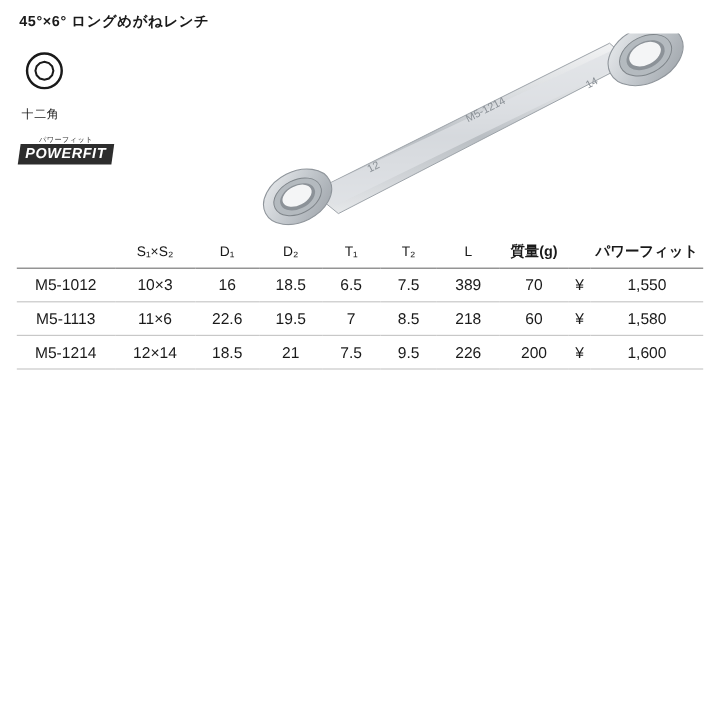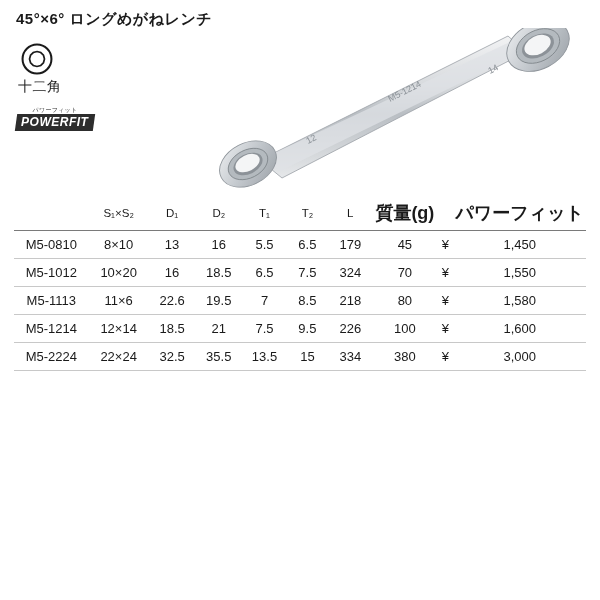--- a/index.html
+++ b/index.html
@@ -19,42 +19,42 @@
     position: relative;
     width: 600px;
     height: 600px;
   }
 
   
   .title {
     position: absolute;
     left: 16px;
     top: 10px;
-    font-size: 15px;
+    font-size: 12px;
     font-weight: bold;
     letter-spacing: 0.5px;
     white-space: nowrap;
   }
 
   
   .badge-col {
     position: absolute;
     left: 14px;
     top: 42px;
     width: 86px;
   }
   .ring-icon {
     width: 34px;
     height: 34px;
     margin-left: 6px;
     display: block;
   }
   .badge-caption {
-    font-size: 14px;
-    margin-top: 2px;
+    font-size: 10px;
+    margin-top: 12px;
     margin-left: 4px;
     letter-spacing: 0.5px;
   }
   .powerfit {
     margin-top: 10px;
     margin-left: 2px;
     width: 78px;
     position: relative;
   }
   .powerfit-sub {
@@ -105,21 +105,21 @@
     font-weight: normal;
     font-size: 11.5px;
     padding: 3px 2px 5px 2px;
     text-align: center;
     border-bottom: 1px solid #7a7a7a;
     white-space: nowrap;
     margin-top: 47px;
   }
   table.spec th.hdr-strong {
     font-weight: bold;
-    font-size: 18px;
+    font-size: 12px;
   }
   table.spec td {
     padding: 6px 2px;
     text-align: center;
     border-bottom: 1px solid #c8c8c8;
     white-space: nowrap;
     font-size: 13px;
   }
   table.spec tr:last-child td {
     border-bottom: 1px solid #c8c8c8;
@@ -221,76 +221,52 @@
           <th class="col-t1">T₁</th>
           <th class="col-t2">T₂</th>
           <th class="col-l">L</th>
           <th class="col-w hdr-strong">質量(g)</th>
           <th class="col-yen"></th>
           <th class="col-price hdr-strong">パワーフィット</th>
         </tr>
       </thead>
       <tbody>
         <tr>
-          <td class="code">M5-0810</td>
-          <td>8×10</td>
-          <td>13</td>
-          <td>16</td>
-          <td>5.5</td>
-          <td>6.5</td>
-          <td>179</td>
-          <td>45</td>
-          <td class="yen">¥</td>
-          <td class="price">1,450</td>
-        </tr>
-        <tr>
           <td class="code">M5-1012</td>
-          <td>10×20</td>
+          <td>10×3</td>
           <td>16</td>
           <td>18.5</td>
           <td>6.5</td>
           <td>7.5</td>
-          <td>324</td>
+          <td>389</td>
           <td>70</td>
           <td class="yen">¥</td>
           <td class="price">1,550</td>
         </tr>
         <tr>
           <td class="code">M5-1113</td>
           <td>11×6</td>
           <td>22.6</td>
           <td>19.5</td>
           <td>7</td>
           <td>8.5</td>
           <td>218</td>
-          <td>80</td>
+          <td>60</td>
           <td class="yen">¥</td>
           <td class="price">1,580</td>
         </tr>
         <tr>
           <td class="code">M5-1214</td>
           <td>12×14</td>
           <td>18.5</td>
           <td>21</td>
           <td>7.5</td>
           <td>9.5</td>
           <td>226</td>
-          <td>100</td>
+          <td>200</td>
           <td class="yen">¥</td>
           <td class="price">1,600</td>
-        </tr>
-        <tr>
-          <td class="code">M5-2224</td>
-          <td>22×24</td>
-          <td>32.5</td>
-          <td>35.5</td>
-          <td>13.5</td>
-          <td>15</td>
-          <td>334</td>
-          <td>380</td>
-          <td class="yen">¥</td>
-          <td class="price">3,000</td>
         </tr>
       </tbody>
     </table>
   </div>
 
 </div>
 
 </body></html>

